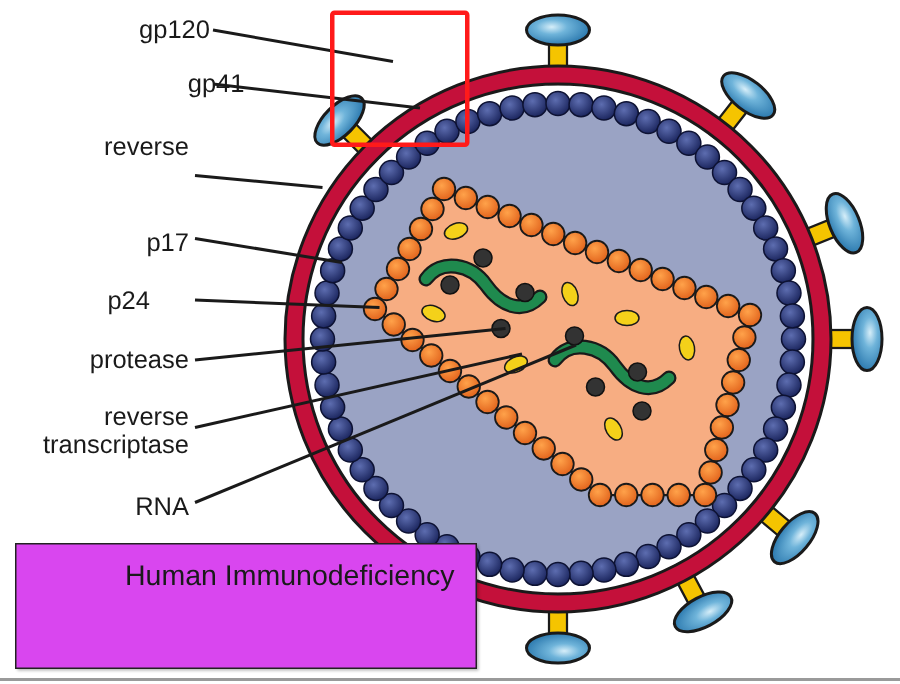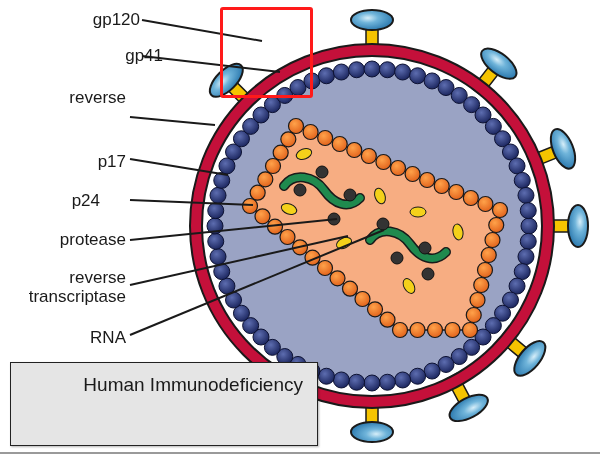--- a/index.html
+++ b/index.html
@@ -1,19 +1,19 @@
 <!DOCTYPE html>
 <html><head>
 <meta charset="utf-8">
 <style>
   html, body { margin:0; padding:0; background:#ffffff; }
   body { width:600px; height:456px; position:relative; overflow:hidden; font-family:"Liberation Sans", sans-serif; }
   #stage { position:absolute; left:0; top:0; width:600px; height:456px; }
   .lbl { position:absolute; font-size:17px; color:#1a1a1a; text-align:right; line-height:19px; }
-  #title-box { position:absolute; left:10px; top:362px; width:306px; height:82px; border:1.5px solid #222; background:#e5e5e5; box-shadow:1px 1px 2px rgba(0,0,0,0.3); }
+  #title-box { position:absolute; left:10px; top:362px; width:306px; height:82px; border:1.5px solid #222; background:#d946ef; box-shadow:1px 1px 2px rgba(0,0,0,0.3); }
   #title-box .t { position:absolute; right:14px; font-size:19px; color:#1a1a1a; text-align:right; }
   #hl { position:absolute; left:220px; top:7px; width:93px; height:91px; border:3px solid #ff1a1a; border-radius:3px; box-sizing:border-box; }
   #bottom-rule { position:absolute; left:0; top:452px; width:600px; height:2px; background:#9a9a9a; }
 </style>
 </head>
 <body>
 
 <svg id="stage" viewBox="0 0 600 456" xmlns="http://www.w3.org/2000/svg">
   <defs>
     <radialGradient id="gpgrad" cx="0.6" cy="0.4" r="0.7">

